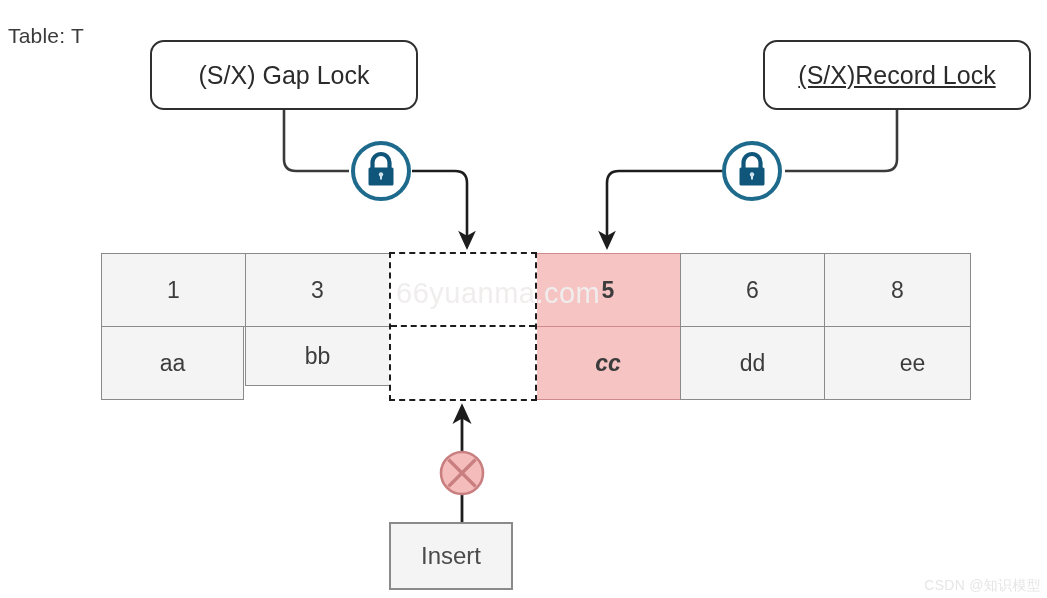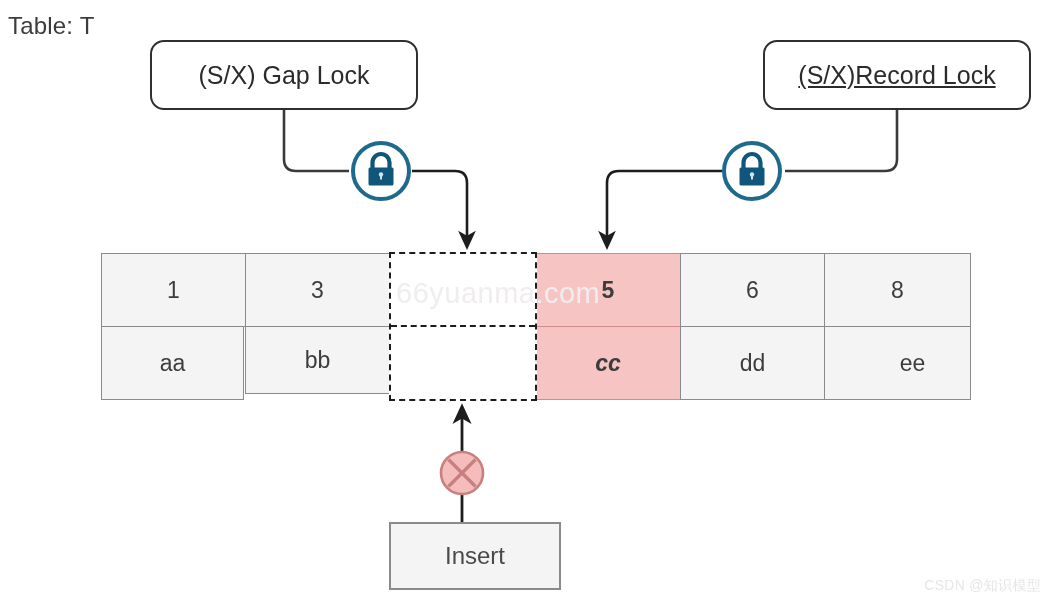--- a/index.html
+++ b/index.html
@@ -27,22 +27,22 @@
     top: 0;
     width: 1047px;
     height: 598px;
     pointer-events: none;
   }
 
   
   .table-caption {
     position: absolute;
     left: 8px;
-    top: 12px;
-    font-size: 24px;
+    top: 24px;
+    font-size: 21px;
     color: #3b3b3b;
     letter-spacing: 0.2px;
     white-space: nowrap;
   }
 
   
   .lockbox {
     position: absolute;
     box-sizing: border-box;
     background: #ffffff;
@@ -109,21 +109,21 @@
     right: 0;
     top: 71px;
     border-top: 2.4px dashed #1d1d1d;
   }
 
   
   #insert-box {
     position: absolute;
     left: 389px;
     top: 522px;
-    width: 172px;
+    width: 124px;
     height: 68px;
     box-sizing: border-box;
     background: #f4f4f4;
     border: 2px solid #8a8a8a;
     display: flex;
     align-items: center;
     justify-content: center;
     font-size: 24px;
     color: #4a4a4a;
   }
@@ -210,21 +210,21 @@
       <rect x="30" y="34.5" width="2" height="5" fill="#cfe3ec"></rect>
     </svg>
   </div>
 
   <div id="data-table">
 
     <div class="cell normal" style="left:0px;   top:0px;  width:145px; height:74px;">1</div>
     <div class="cell normal" style="left:0px;   top:73px; width:143px; height:74px;">aa</div>
 
     <div class="cell normal" style="left:144px; top:0px;  width:145px; height:74px;">3</div>
-    <div class="cell normal" style="left:144px; top:73px; width:145px; height:68px;">bb</div>
+    <div class="cell normal" style="left:144px; top:73px; width:145px; height:60px;">bb</div>
 
     <div class="cell gap" style="left:288px; top:0px;  width:147px; height:74px;"></div>
     <div class="cell gap" style="left:288px; top:73px; width:147px; height:74px;"></div>
 
     <div class="cell highlight" style="left:434px; top:0px;  width:146px; height:74px;">5</div>
     <div class="cell highlight" style="left:434px; top:73px; width:146px; height:74px;font-style:italic;">cc</div>
 
     <div class="cell normal" style="left:579px; top:0px;  width:145px; height:74px;">6</div>
     <div class="cell normal" style="left:579px; top:73px; width:145px; height:74px;">dd</div>
 

